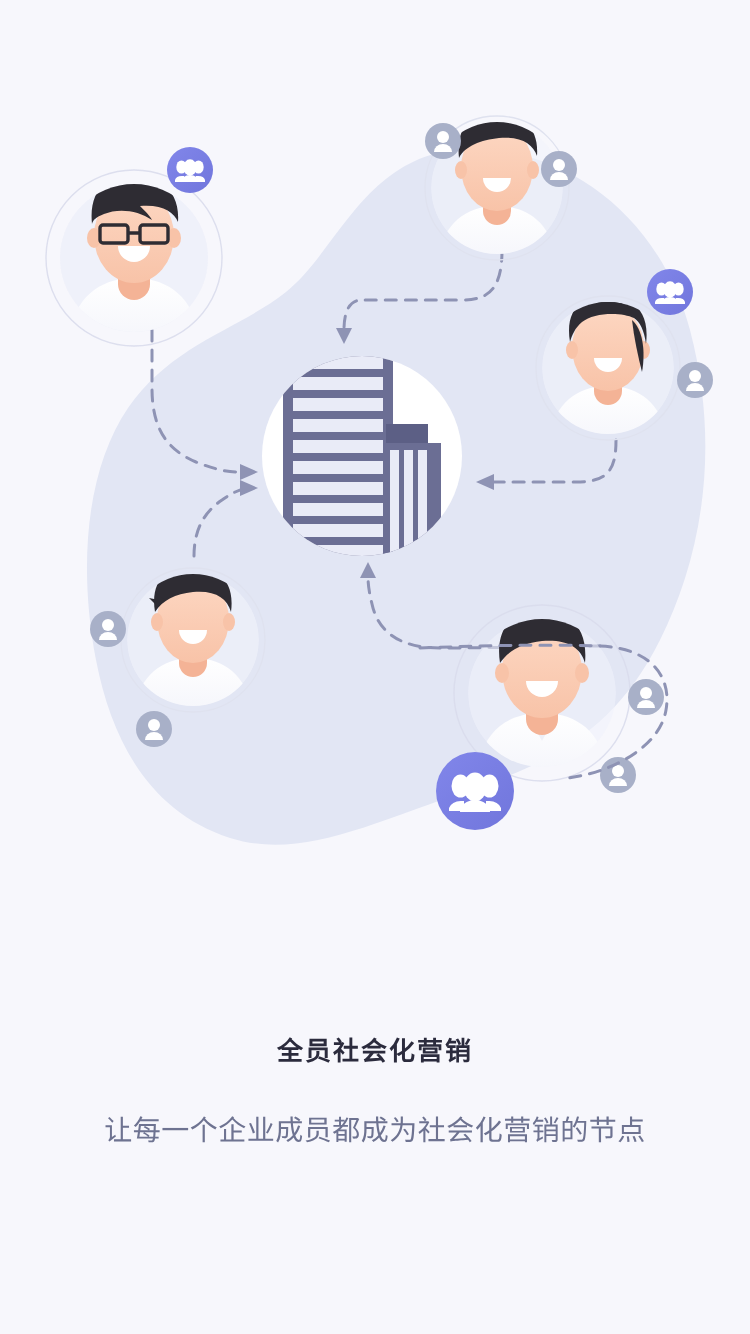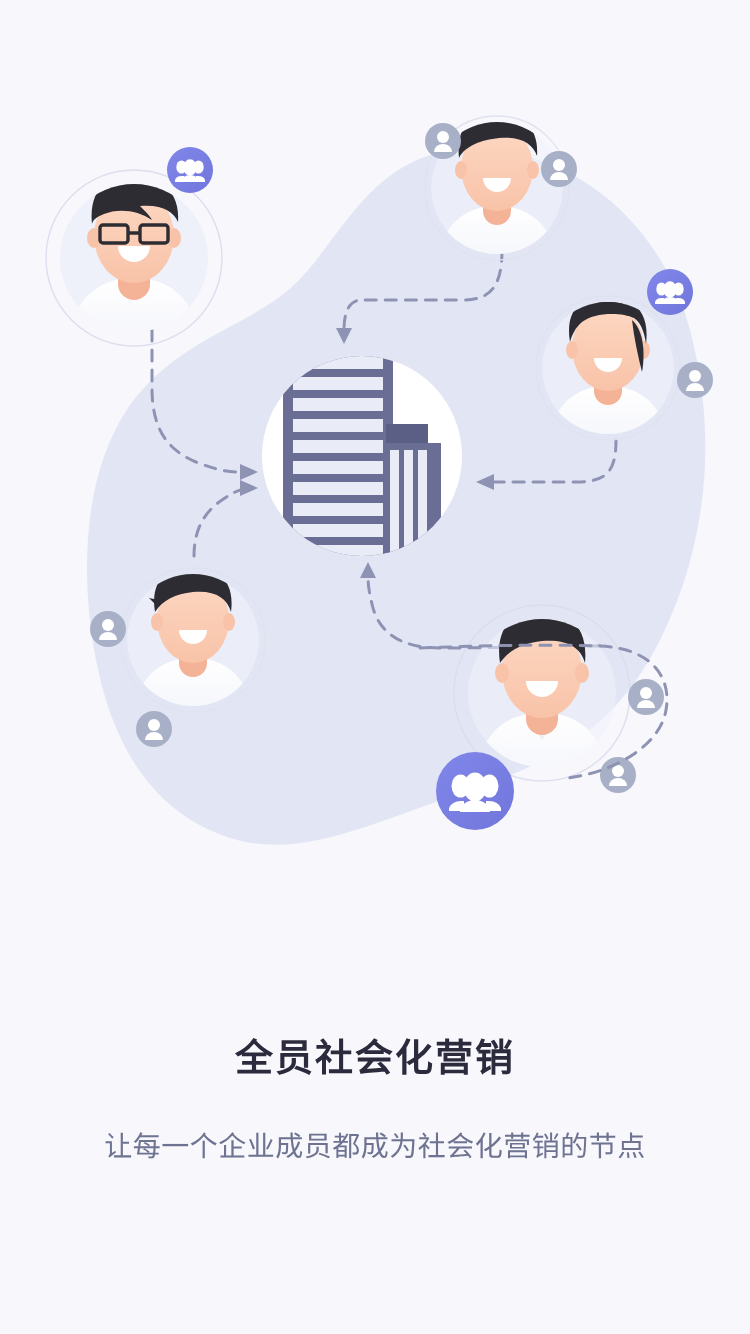--- a/index.html
+++ b/index.html
@@ -16,29 +16,29 @@
   #illustration svg{display:block;width:750px;height:900px;}
 
   .caption{
     position:absolute;
     left:0;right:0;
     text-align:center;
   }
   #title-block{top:1036px;}
   .title{
     margin:0;
-    font-size:38px;
+    font-size:26px;
     font-weight:bold;
     letter-spacing:2px;
     color:#2b2b3d;
     line-height:1.2;
   }
   #subtitle-block{top:1110px;}
   .subtitle-line{
-    margin:16px;
+    margin:0;
     font-size:28px;
     font-weight:normal;
     letter-spacing:0.5px;
     color:#6e7391;
     line-height:1.48;
   }
 </style>
 </head>
 <body>
 

